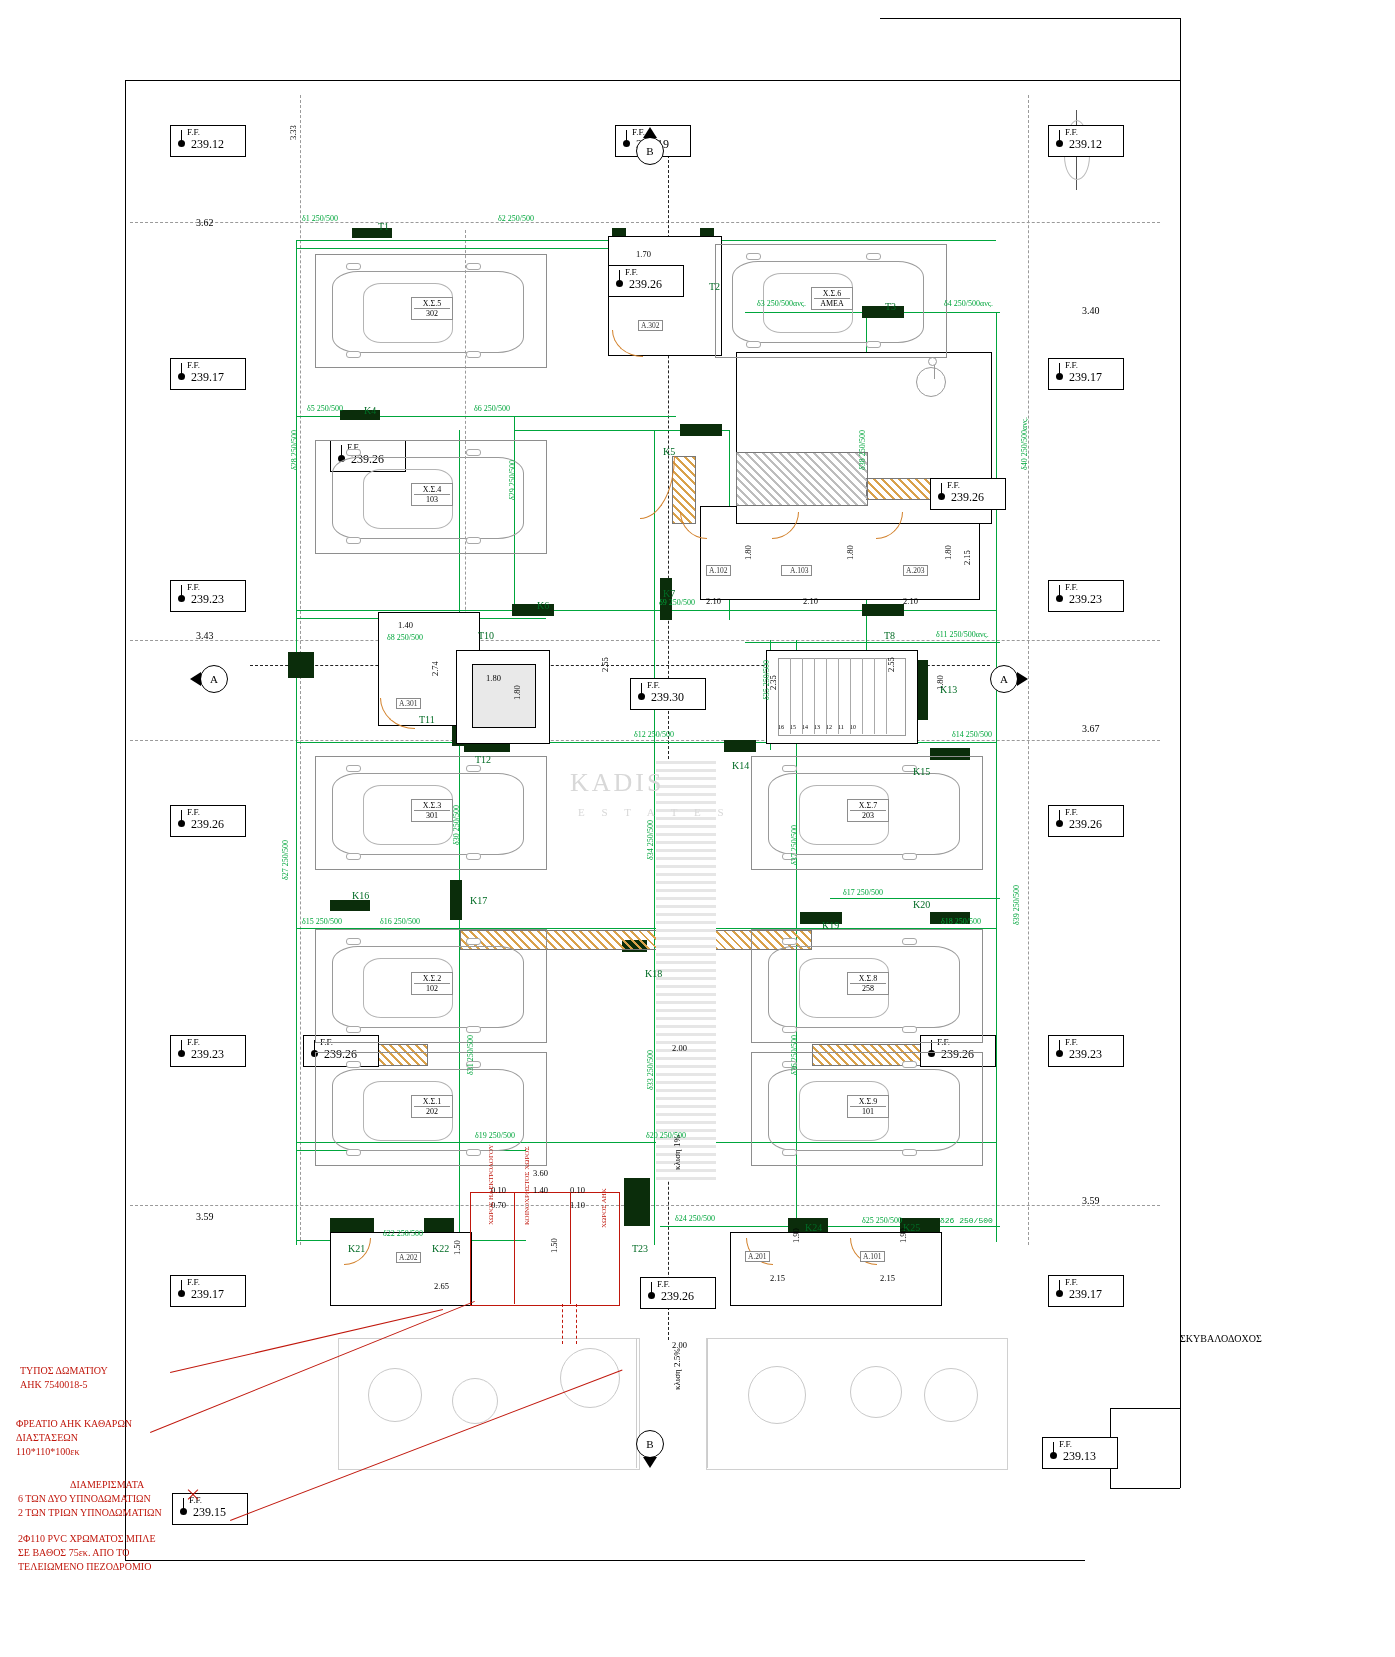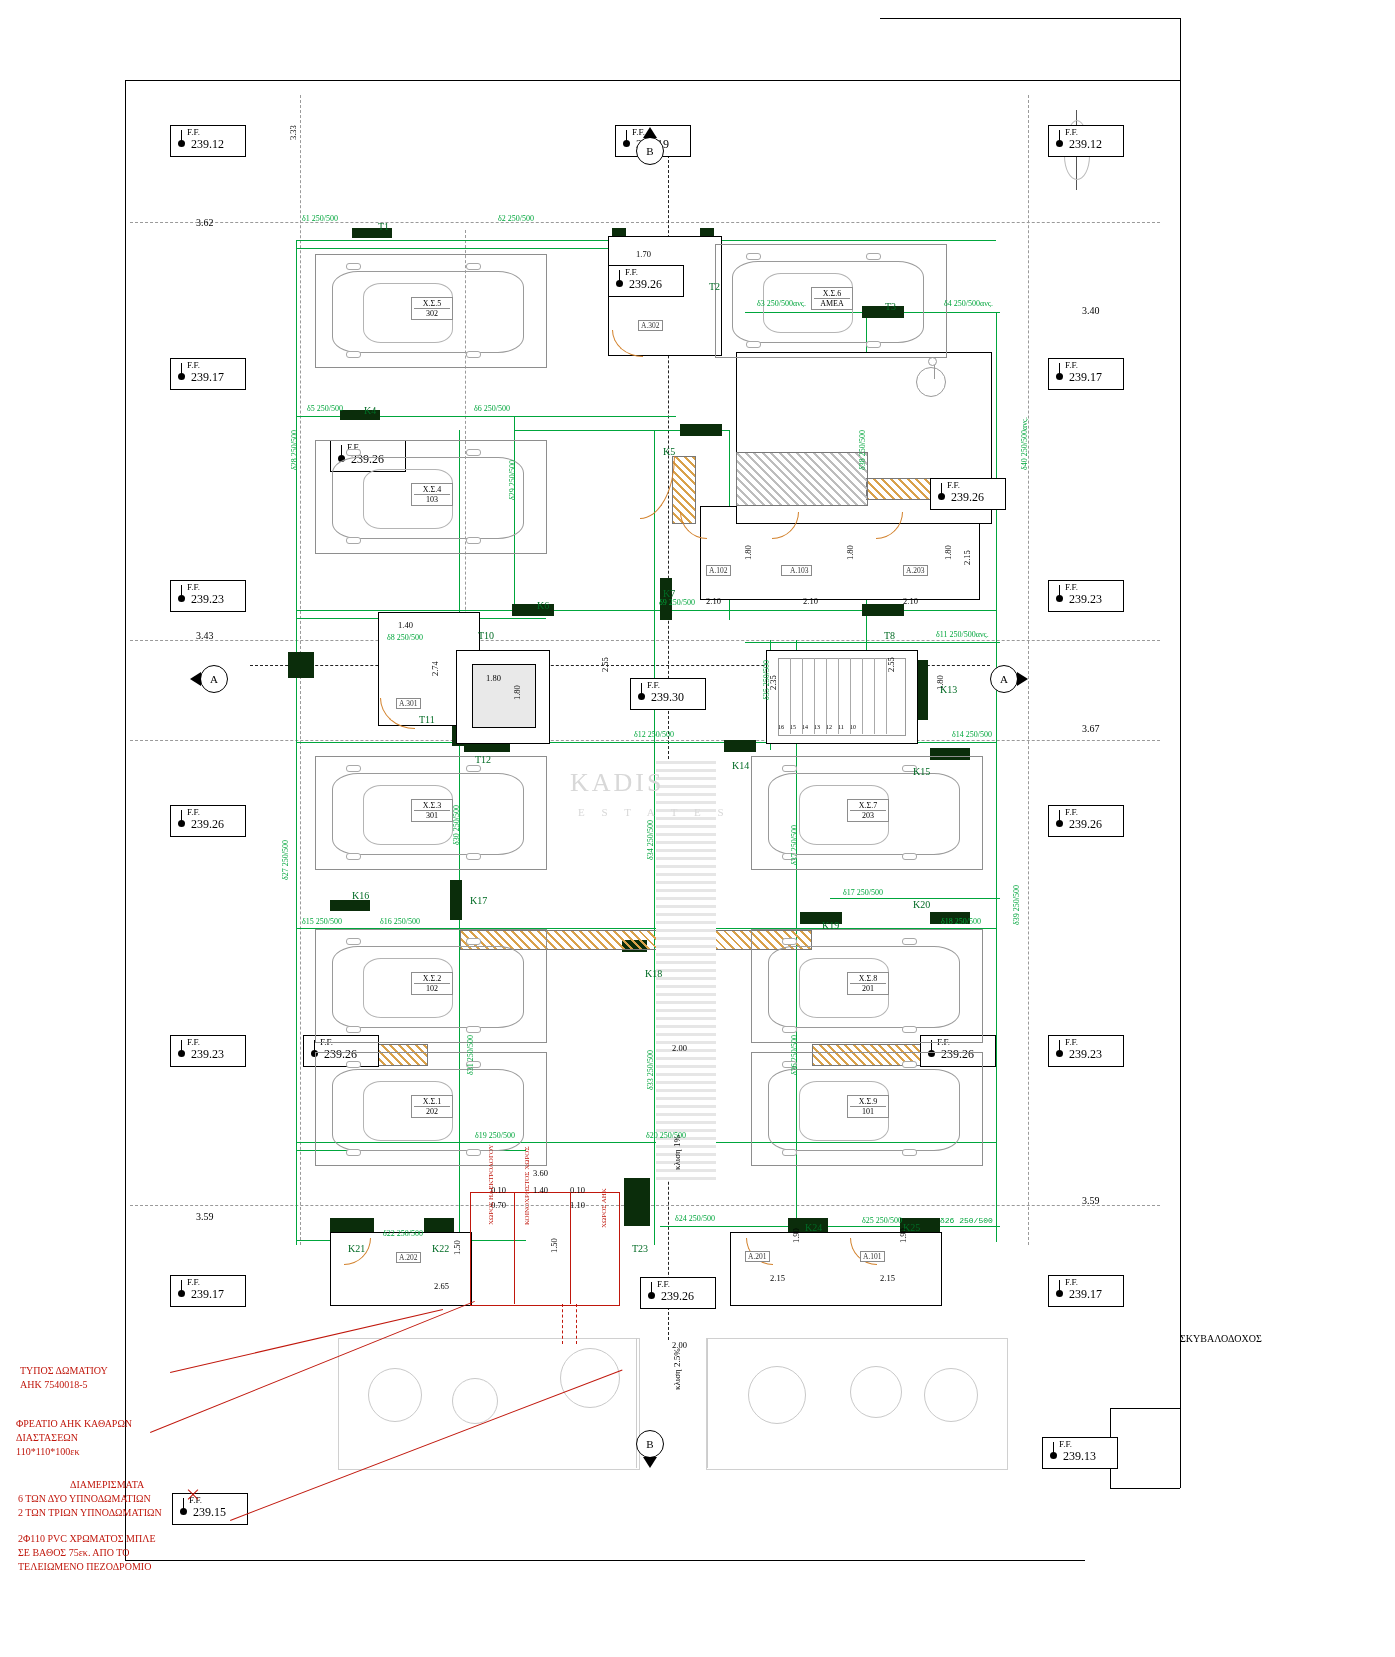--- a/index.html
+++ b/index.html
@@ -393,21 +393,21 @@
         <div class="wheel" style="left: 30px; top: 96px;"></div>
         <div class="wheel" style="left: 150px; top: 96px;"></div>
         <div class="slotlab" style="left: 95px; top: 42px; width: 36px;"><span>Χ.Σ.7</span><b>203</b></div>
       </div>
       <div class="carbox" style="left: 751px; top: 929px; width: 230px; height: 112px;">
         <div class="car" style="left: 16px; top: 16px; width: 190px; height: 80px;"></div>
         <div class="wheel" style="left: 30px; top: 8px;"></div>
         <div class="wheel" style="left: 150px; top: 8px;"></div>
         <div class="wheel" style="left: 30px; top: 96px;"></div>
         <div class="wheel" style="left: 150px; top: 96px;"></div>
-        <div class="slotlab" style="left: 95px; top: 42px; width: 36px;"><span>Χ.Σ.8</span><b>201</b></div>
+        <div class="slotlab" style="left: 95px; top: 42px; width: 36px;"><span>Χ.Σ.8</span><b>258</b></div>
       </div>
       <div class="carbox" style="left: 751px; top: 1052px; width: 230px; height: 112px;">
         <div class="car" style="left: 16px; top: 16px; width: 190px; height: 80px;"></div>
         <div class="wheel" style="left: 30px; top: 8px;"></div>
         <div class="wheel" style="left: 150px; top: 8px;"></div>
         <div class="wheel" style="left: 30px; top: 96px;"></div>
         <div class="wheel" style="left: 150px; top: 96px;"></div>
         <div class="slotlab" style="left: 95px; top: 42px; width: 36px;"><span>Χ.Σ.9</span><b>101</b></div>
       </div>
       <div class="carbox" style="left: 715px; top: 244px; width: 230px; height: 112px;">

